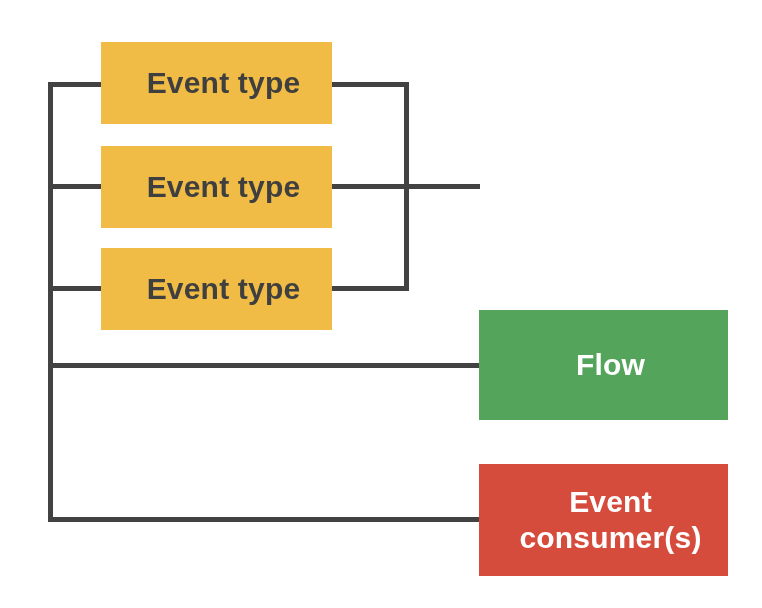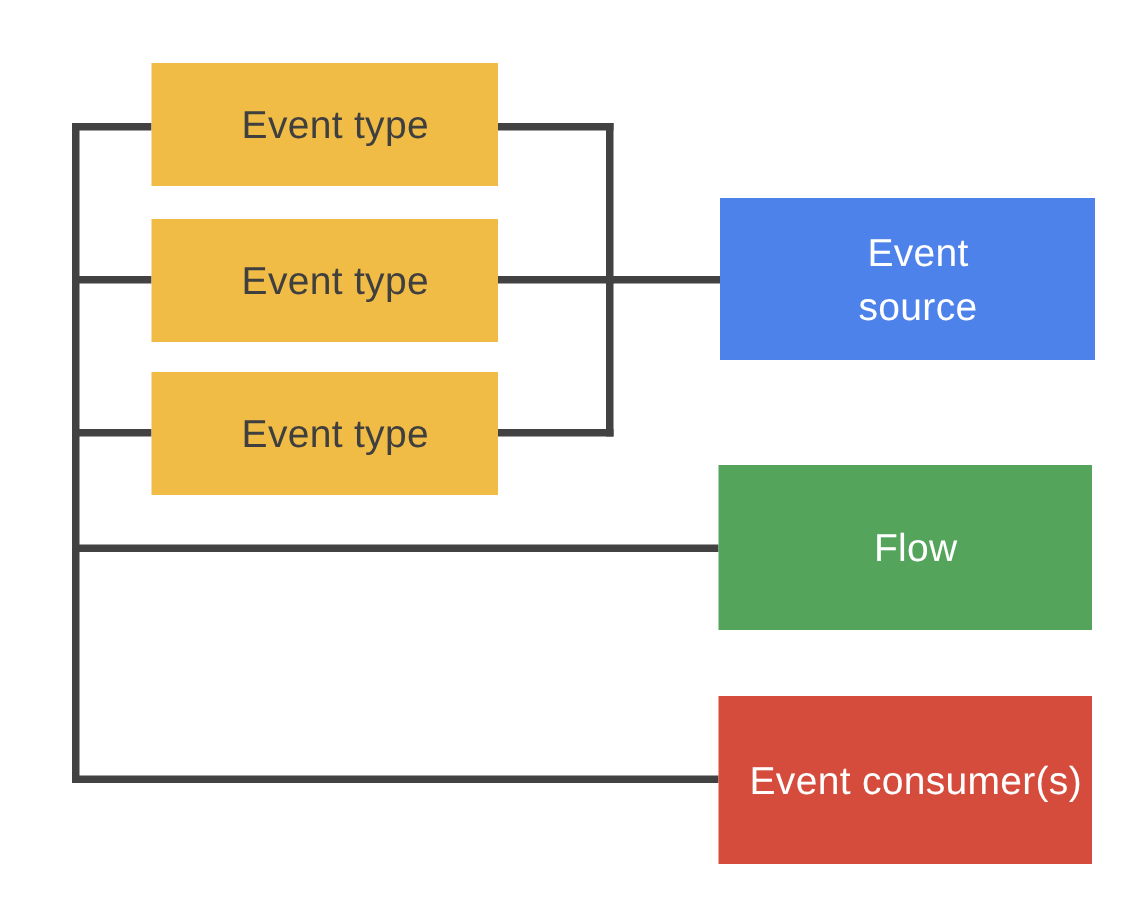--- a/index.html
+++ b/index.html
@@ -20,22 +20,22 @@
     background: #424242; 
   }
   .node {
     position: absolute;
     display: flex;
     align-items: center;
     justify-content: center;
     text-align: center;
   }
   .node-label {
-    font-weight: 400;
-    font-size: 26px;
+    font-weight: 700;
+    font-size: 30px;
     line-height: 36px;
     letter-spacing: 0.2px;
     margin-left: 14px;
   }
   .wrap-narrow { max-width: 150px; display: inline-block; }
   .wrap-mid    { max-width: 222px; display: inline-block; }
 
   
   .event-type   { left: 101px; width: 231px; height: 82px; }
   .et-1 { top: 42px; }
@@ -78,23 +78,20 @@
   <div class="node event-type et-1" style="background-color: rgb(240, 188, 69);">
     <span class="node-label" style="color: rgb(63, 63, 63);">Event type</span>
   </div>
   <div class="node event-type et-2" style="background-color: rgb(240, 188, 69);">
     <span class="node-label" style="color: rgb(63, 63, 63);">Event type</span>
   </div>
   <div class="node event-type et-3" style="background-color: rgb(240, 188, 69);">
     <span class="node-label" style="color: rgb(63, 63, 63);">Event type</span>
   </div>
 
-  <div class="node event-source" style="background-color: rgb(78, 130, 235);">
-    <span class="node-label wrap-narrow" style="color: rgb(255, 255, 255);">Event source</span>
-  </div>
 
   <div class="node event-consumers" style="background-color: rgb(213, 76, 61);">
     <span class="node-label wrap-mid" style="color: rgb(255, 255, 255);">Event consumer(s)</span>
   </div>
 
   <div class="node flow" style="background-color: rgb(84, 164, 92);">
     <span class="node-label" style="color: rgb(255, 255, 255);">Flow</span>
   </div>
 
 </div>

